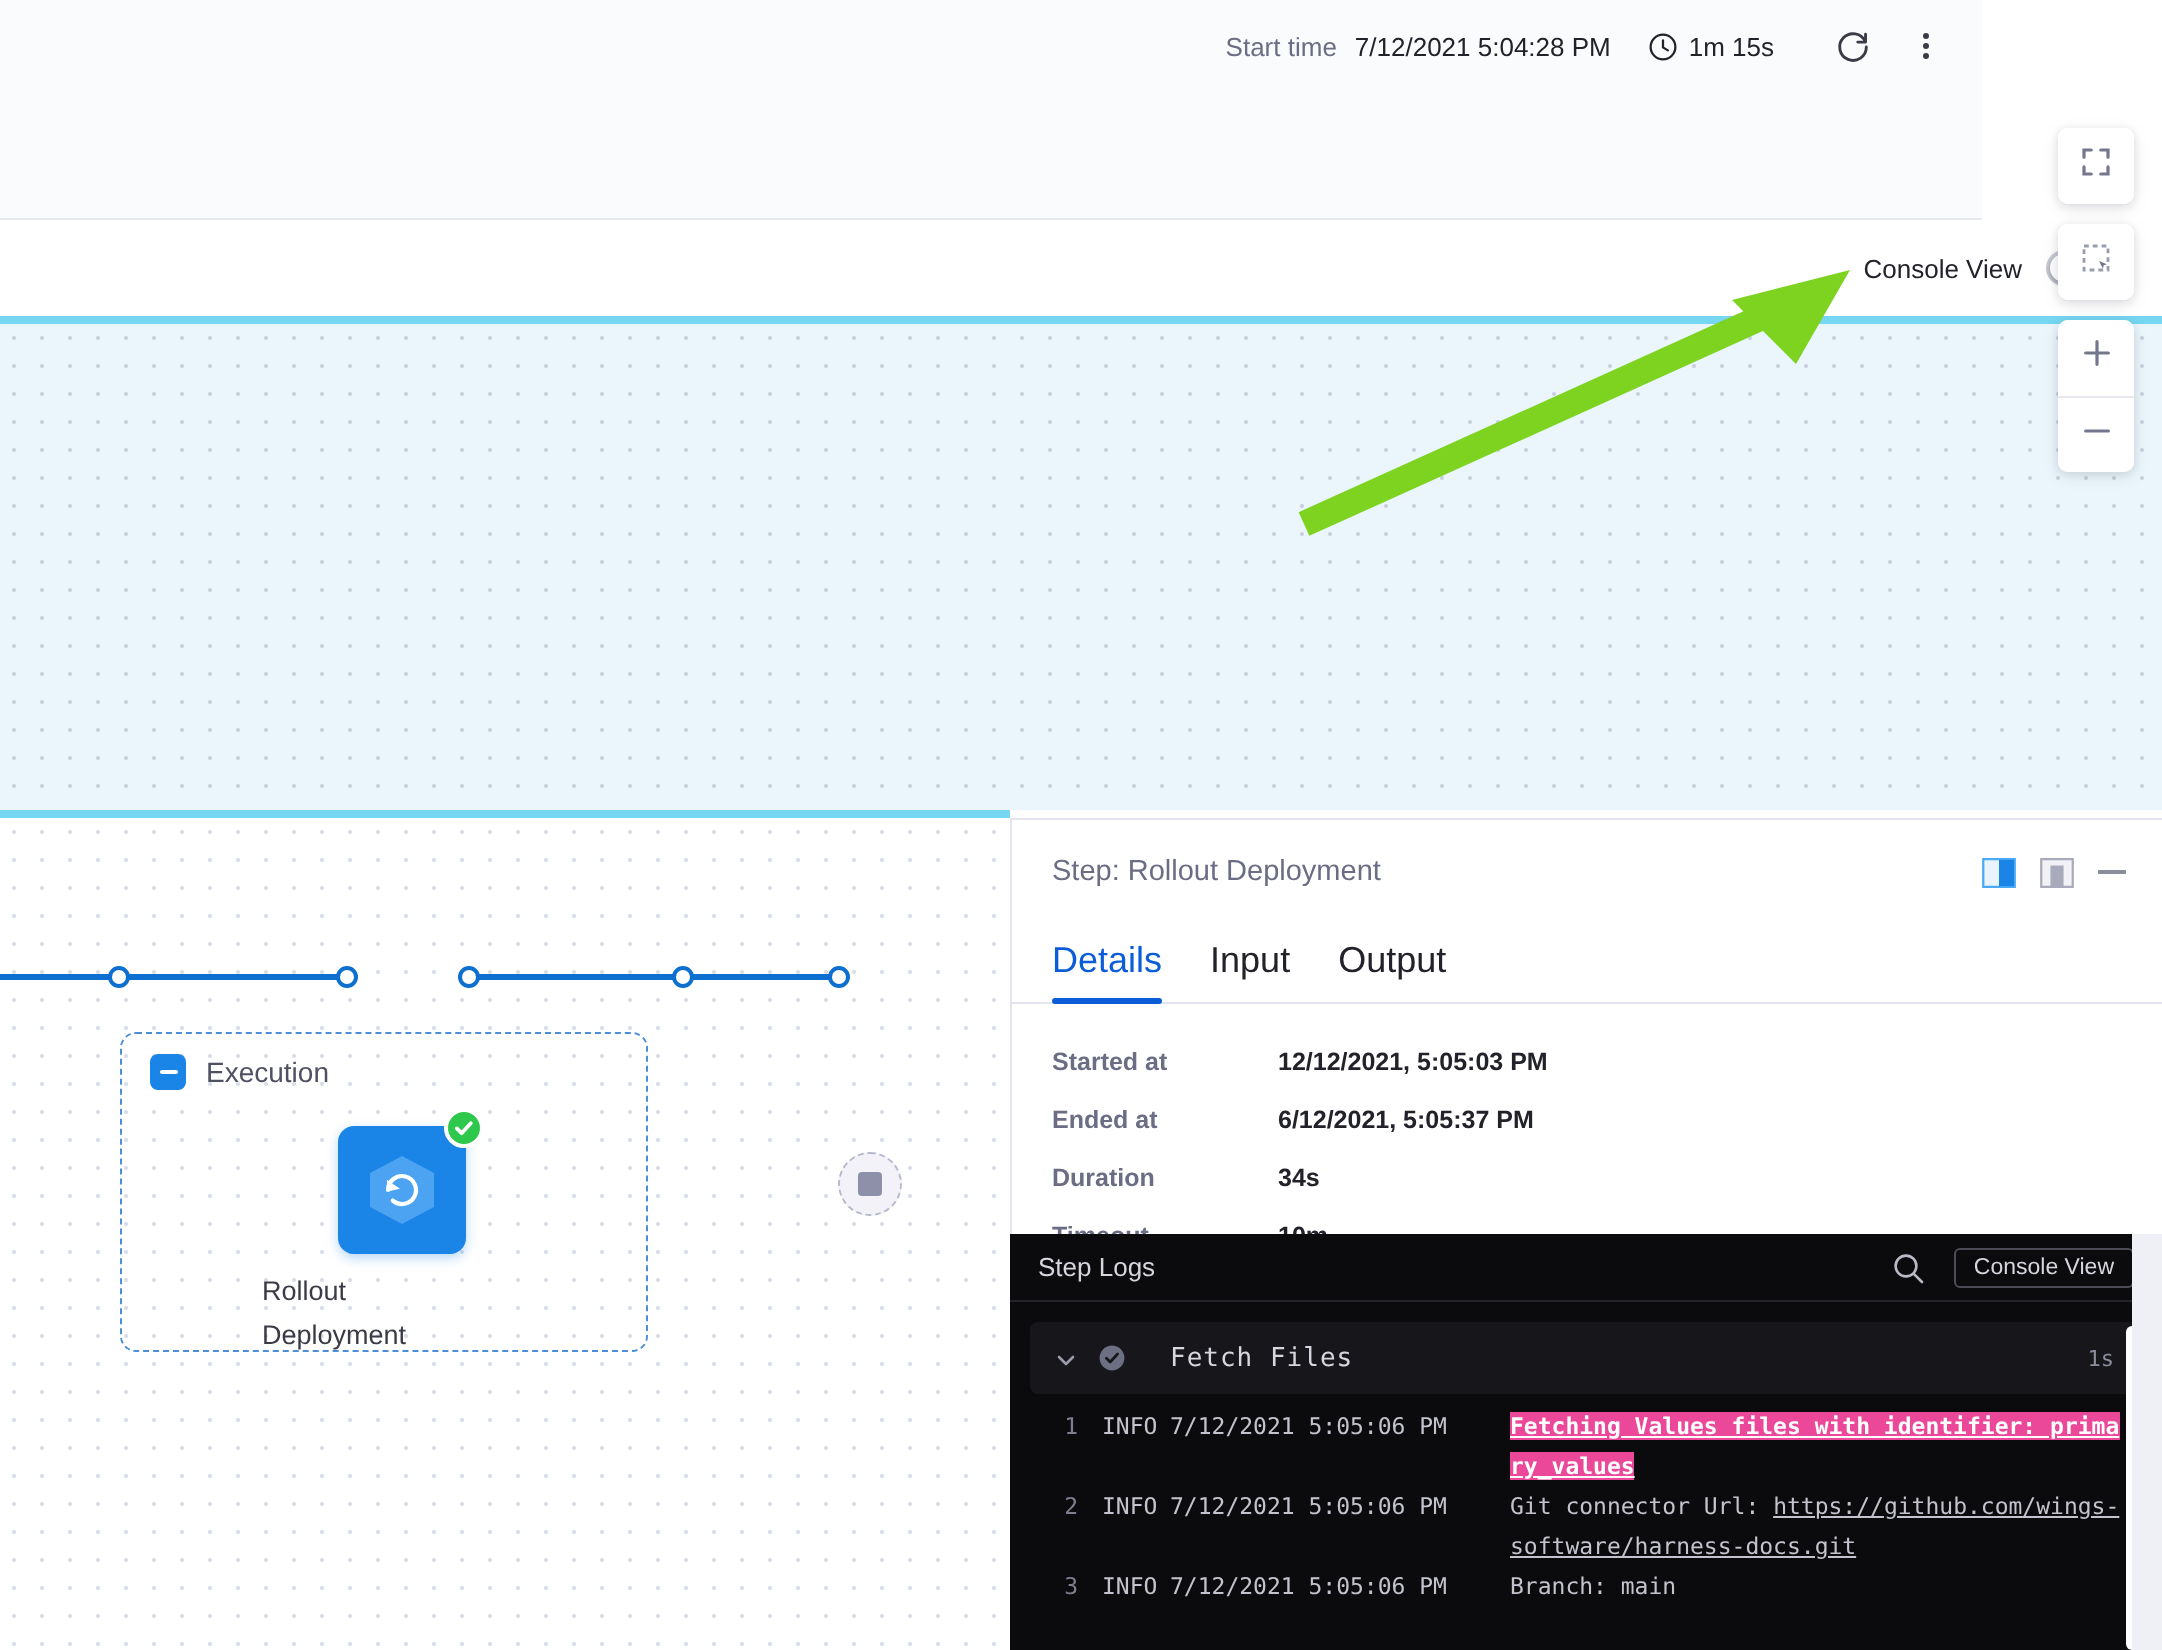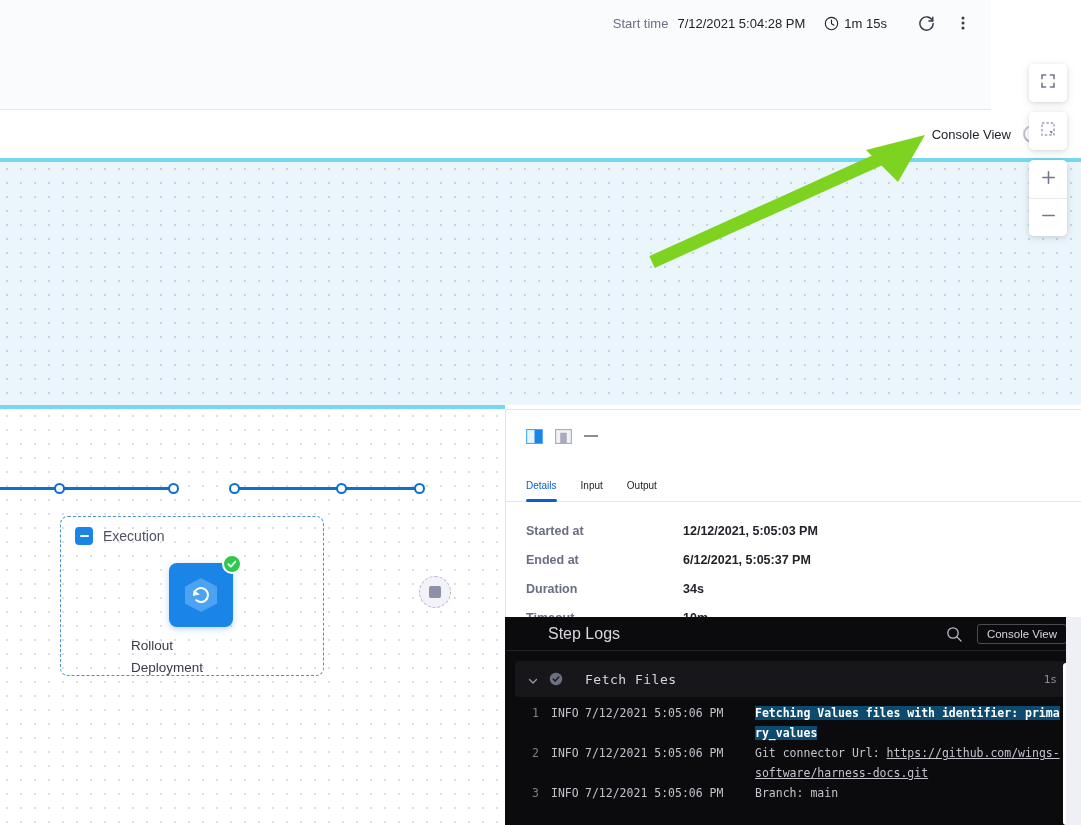--- a/index.html
+++ b/index.html
@@ -144,46 +144,46 @@
   .dp-title { font-size: 14.5px; color: #6b6d85; flex: 1; }
   .dp-actions { display: flex; align-items: center; gap: 12px; }
   .layout-ic { width: 17px; height: 15px; cursor: pointer; display: block; }
   .minimize-dash { width: 14px; height: 2px; background: #8b8d9e; cursor: pointer; }
 
   .dp-tabs {
     display: flex; align-items: flex-end; gap: 0; padding: 0 20px;
     height: 40px; border-bottom: 1px solid #e3e4ed;
   }
   .dp-tab {
-    font-size: 10px; color: #22222a; padding: 0 12px 10px 12px;
+    font-size: 18px; color: #22222a; padding: 0 12px 10px 12px;
     cursor: pointer; position: relative;
   }
   .dp-tab:first-child { padding-left: 0; }
   .dp-tab.active { color: #0b5cd8; font-weight: 400; }
   .dp-tab.active::after {
     content: ""; position: absolute; left: 0; right: 12px; bottom: -1px;
     height: 3px; background: #0b5cd8; border-radius: 2px;
   }
   .dp-tab:first-child.active::after { left: 0; right: 12px; }
 
   .dp-details { padding: 22px 0 0 20px; }
-  .d-row { display: flex; height: 20px; margin-bottom: 9px; gap: 44px; }
+  .d-row { display: flex; height: 20px; margin-bottom: 9px; }
   .d-key { width: 113px; font-size: 12.5px; color: #6b6d85; font-weight: bold; }
   .d-val { font-size: 12.5px; color: #22222a; font-weight: bold; }
 
   
   .log-panel {
     position: absolute; left: 505px; top: 617px; width: 576px; height: 208px;
     background: #0b0b0d; overflow: hidden;
   }
   .log-head {
     height: 34px; display: flex; align-items: center; padding: 0 14px 0 14px;
     border-bottom: 1px solid #232329;
   }
-  .log-head-title { font-size: 16px; color: #d6d6de; flex: 1; margin-left: 29px; }
+  .log-head-title { font-size: 13px; color: #d6d6de; flex: 1; }
   .log-search { width: 18px; height: 18px; cursor: pointer; margin-right: 14px; }
   .console-view-btn {
     font-size: 11.5px; color: #d6d6de; border: 1px solid #4b4b56;
     border-radius: 3px; padding: 3px 9px; cursor: pointer; white-space: nowrap;
   }
   .log-section {
     margin: 10px 10px 0 10px; background: #17171b; border-radius: 4px;
     height: 36px; display: flex; align-items: center; padding: 0 14px 0 12px;
   }
   .chev { width: 12px; height: 12px; margin-right: 10px; cursor: pointer; }
@@ -196,21 +196,21 @@
 
   .log-lines {
     padding: 6px 16px 0 18px; font-family: "DejaVu Sans Mono", monospace;
     font-size: 11.5px; color: #c2c3cc; line-height: 20px;
   }
   .log-line { display: flex; margin-bottom: 0px; }
   .ll-num { width: 16px; text-align: right; color: #7d7f8e; flex: none; }
   .ll-lvl { width: 46px; padding-left: 12px; color: #c2c3cc; flex: none; }
   .ll-ts { width: 170px; color: #c2c3cc; flex: none; }
   .ll-msg { flex: 1; color: #c2c3cc; word-break: break-all; }
-  .ll-msg .hl { background: #0c4a6e; color: #fff; font-weight: bold; }
+  .ll-msg .hl { background: #ec4899; color: #fff; font-weight: bold; text-decoration: underline; }
   .ll-msg a { color: #c2c3cc; text-decoration: underline; }
   .log-scrollbar {
     position: absolute; right: 12px; top: 46px; width: 6px; height: 162px;
     background: #fff; border-radius: 3px;
   }
   .right-edge {
     position: absolute; right: 0; top: 617px; width: 15px; height: 208px;
     background: #eff0f6;
   }
 </style>
@@ -347,20 +347,21 @@
       </div>
     </div>
 
     <div class="end-node" style="top:167px;">
       <span class="sq"></span>
     </div>
   </div>
 
   <div class="detail-panel">
     <div class="dp-title-row">
+      <span class="dp-title">Step: Rollout Deployment</span>
       <span class="dp-actions">
         <span>
           <svg class="layout-ic" viewBox="0 0 18 16">
             <rect x="0.6" y="0.6" width="16.8" height="14.8" fill="#e9f4ff" stroke="#4aaaf5" stroke-width="1.2"></rect>
             <rect x="9" y="1" width="8" height="14" fill="#1b84e7"></rect>
           </svg>
         </span>
         <span>
           <svg class="layout-ic" viewBox="0 0 18 16">
             <rect x="0.6" y="0.6" width="16.8" height="14.8" fill="#f2f2f6" stroke="#a9abbd" stroke-width="1.2"></rect>

